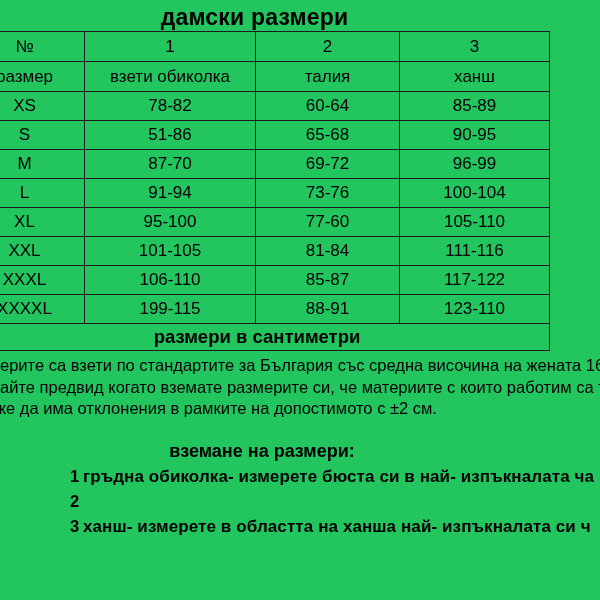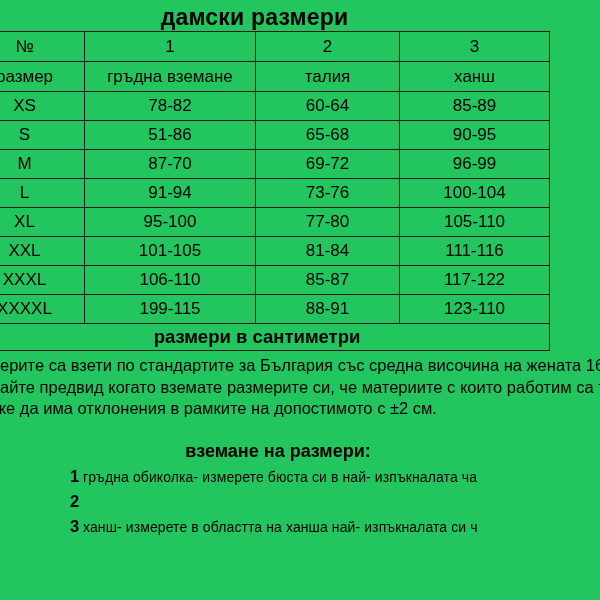--- a/index.html
+++ b/index.html
@@ -29,51 +29,51 @@
   .size-table tr.datarow td{height:28px;}
   .size-table tr.footrow td{height:26px;font-weight:bold;font-size:18.5px;}
   .col0{width:119px;}.col1{width:170px;}.col2{width:143px;}.col3{width:149px;}
   .notes{
     position:absolute;top:355px;left:0;width:600px;
     font-size:16.5px;line-height:21.5px;white-space:nowrap;overflow:hidden;
   }
   .note-line{white-space:nowrap;}
   .note-line.clip-left{margin-left:-5px;}
   .measure-heading{
-    position:absolute;top:441px;left:16px;width:524px;text-align:center;
+    position:absolute;top:441px;left:0;width:524px;text-align:center;
     font-size:18px;font-weight:bold;
   }
   .measure-list{
     position:absolute;top:464px;left:0;width:600px;overflow:hidden;
   }
   .measure-item{
     display:flex;align-items:baseline;
     margin-left:70px;height:25px;line-height:25px;white-space:nowrap;
   }
   .measure-num{font-weight:bold;font-size:16.5px;width:13px;flex:0 0 13px;}
-  .measure-text{font-size:14px;letter-spacing:0.1px;}
+  .measure-text{font-size:17px;letter-spacing:0.1px;font-weight:bold;}
 </style>
 </head>
 <body>
 
 <div class="page">
 
   <div class="doc-title">дамски размери</div>
 
   <table class="size-table">
     <tbody>
         <tr class="hdr">
       <td class="col0">№</td>
       <td class="col1">1</td>
       <td class="col2">2</td>
       <td class="col3">3</td>
     </tr>
     <tr class="hdr">
       <td>размер</td>
-      <td>гръдна вземане</td>
+      <td>взети обиколка</td>
       <td>талия</td>
       <td>ханш</td>
     </tr>
     <tr class="datarow">
       <td>XS</td>
       <td>78-82</td>
       <td>60-64</td>
       <td>85-89</td>
     </tr>
     <tr class="datarow">
@@ -90,21 +90,21 @@
     </tr>
     <tr class="datarow">
       <td>L</td>
       <td>91-94</td>
       <td>73-76</td>
       <td>100-104</td>
     </tr>
     <tr class="datarow">
       <td>XL</td>
       <td>95-100</td>
-      <td>77-80</td>
+      <td>77-60</td>
       <td>105-110</td>
     </tr>
     <tr class="datarow">
       <td>XXL</td>
       <td>101-105</td>
       <td>81-84</td>
       <td>111-116</td>
     </tr>
     <tr class="datarow">
       <td>XXXL</td>

